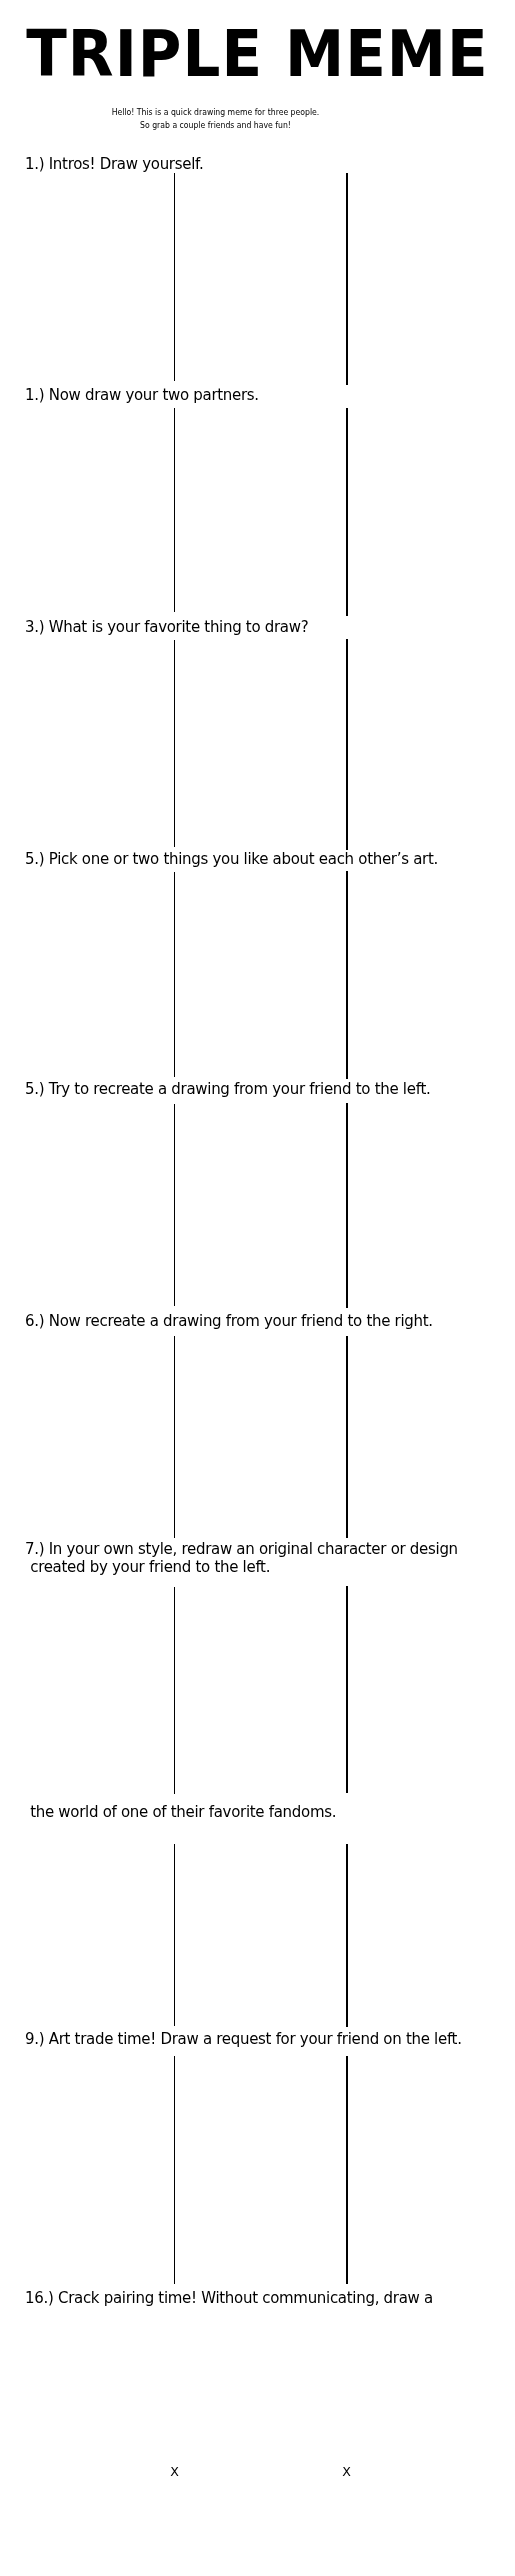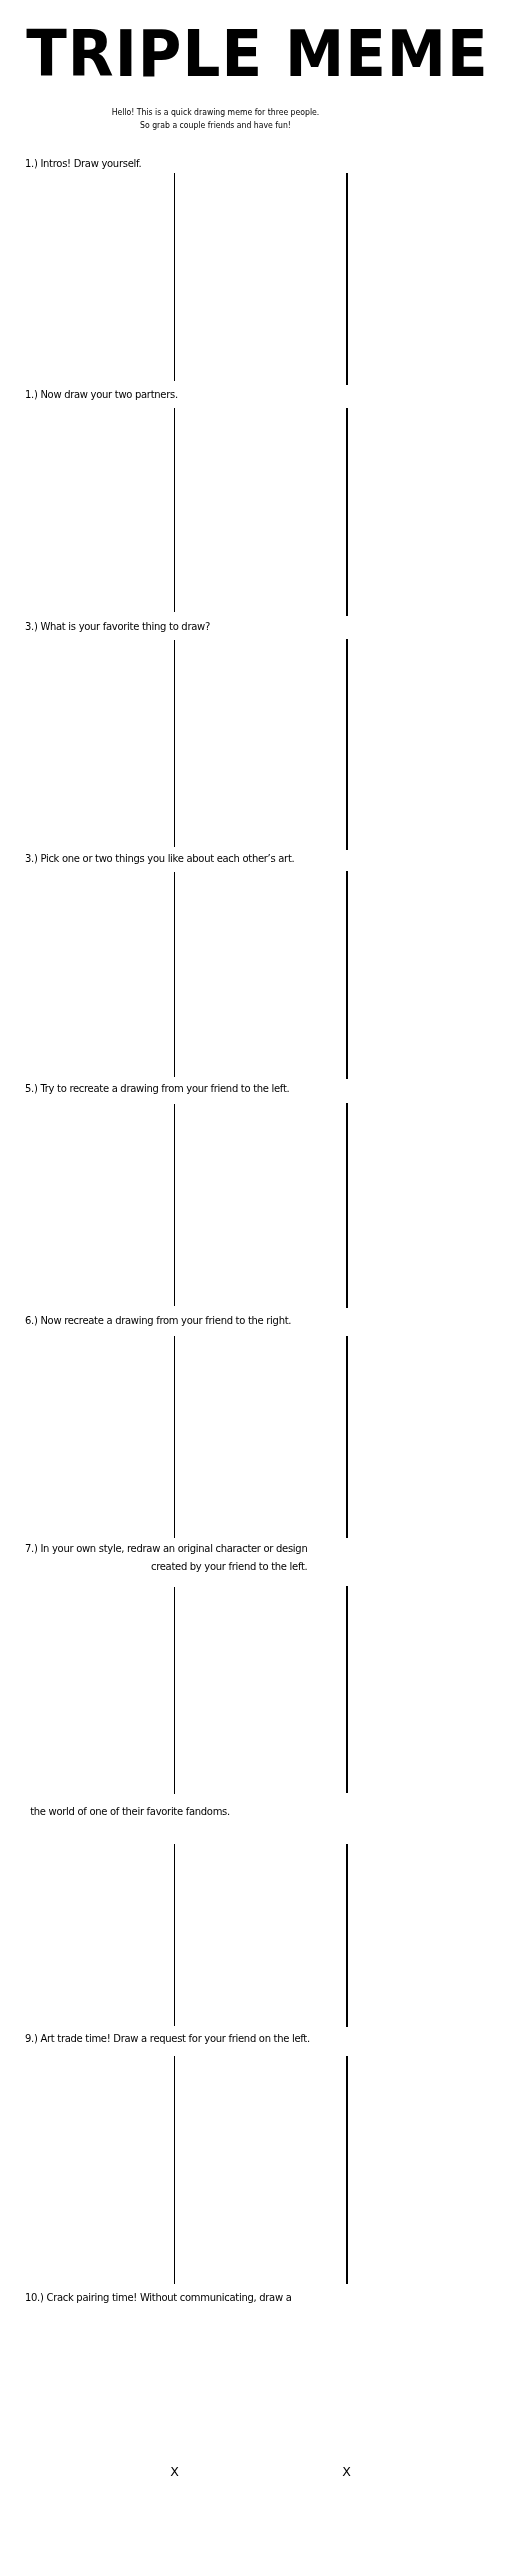--- a/index.html
+++ b/index.html
@@ -38,25 +38,24 @@
       text-align: center;
       font-family: "DejaVu Sans Condensed", "DejaVu Sans", sans-serif;
       font-size: 8.6px;
       line-height: 13px;
     }
     .subtitle div { white-space: nowrap; }
     .step {
       position: absolute;
       left: 25px;
       font-family: "DejaVu Sans", sans-serif;
-      font-size: 10px;
+      font-size: 15px;
       line-height: 18.3px;
       letter-spacing: -0.3px;
       white-space: nowrap;
-      text-align: right;
     }
     .step .line2 { padding-left: 5.2px; }
     .vline {
       position: absolute;
       background: #000000;
     }
     .vline.left { left: 174px; width: 1.1px; }
     .vline.right { left: 346px; width: 1.7px; }
     .xmark {
       position: absolute;
@@ -92,21 +91,21 @@
   <div class="vline left" style="top:408px;height:204px"></div>
   <div class="vline right" style="top:408px;height:208px"></div>
 
   <div class="step" style="top:618px">
     <div>3.)  What is your favorite thing to draw?</div>
   </div>
   <div class="vline left" style="top:640px;height:207px"></div>
   <div class="vline right" style="top:639px;height:211px"></div>
 
   <div class="step" style="top:850px">
-    <div>3.)  Pick one or two things you like about each other’s art.</div>
+    <div>5.)  Pick one or two things you like about each other’s art.</div>
   </div>
   <div class="vline left" style="top:872px;height:205px"></div>
   <div class="vline right" style="top:871px;height:208px"></div>
 
   <div class="step" style="top:1080px">
     <div>5.)  Try to recreate a drawing from your friend to the left.</div>
   </div>
   <div class="vline left" style="top:1104px;height:202px"></div>
   <div class="vline right" style="top:1103px;height:205px"></div>
 
@@ -129,20 +128,20 @@
   <div class="vline left" style="top:1844px;height:182px"></div>
   <div class="vline right" style="top:1844px;height:183px"></div>
 
   <div class="step" style="top:2030px">
     <div>9.)  Art trade time!  Draw a request for your friend on the left.</div>
   </div>
   <div class="vline left" style="top:2056px;height:228px"></div>
   <div class="vline right" style="top:2056px;height:228px"></div>
 
   <div class="step" style="top:2289px">
-    <div>10.)  Crack pairing time!  Without communicating, draw a</div>
+    <div>16.)  Crack pairing time!  Without communicating, draw a</div>
   </div>
 
   <div class="xmark" style="left:166px">X</div>
   <div class="xmark" style="left:338px">X</div>
 
 </div>
 
 
 </body></html>

